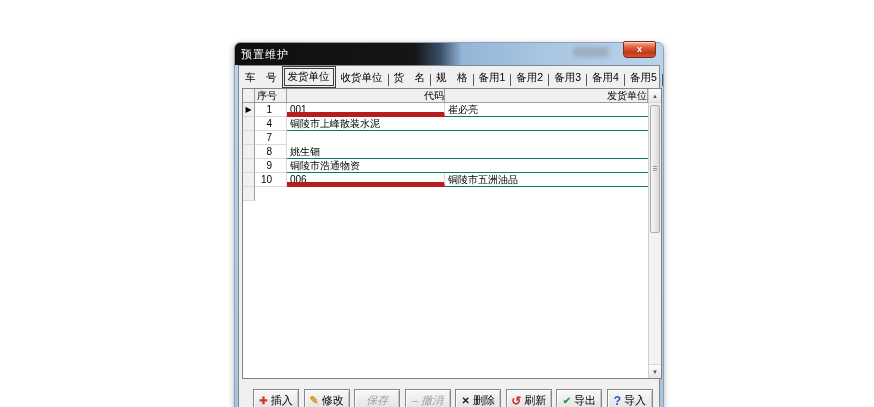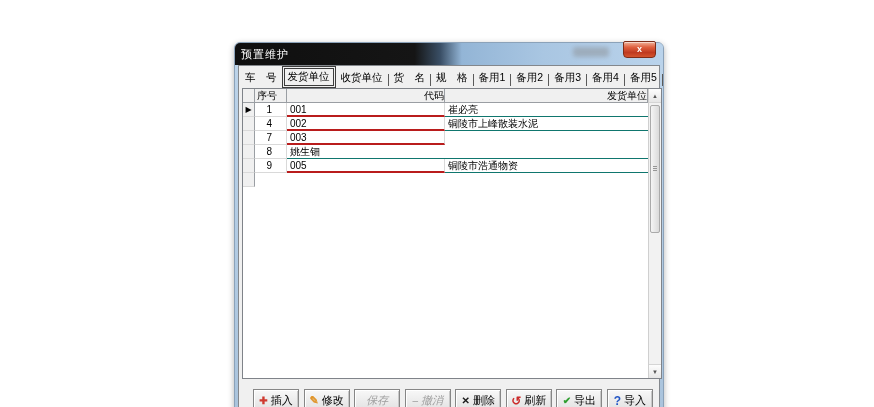--- a/index.html
+++ b/index.html
@@ -37,21 +37,21 @@
   .tabsep { width:1px; height:12px; background:#5a5a5a; margin:0 2px; }
 
   
   .grid { position:absolute; left:3px; top:22px; width:420px; height:291px;
           background:#ffffff; border:1px solid #7f8389; }
   .grid-rows { position:absolute; left:0; top:0; right:13px; bottom:0; overflow:hidden; }
   .grow { display:flex; height:14px; }
   .cell { height:14px; font-size:10px; line-height:13px; color:#000; overflow:hidden; white-space:nowrap; }
   .cell.sel  { width:12px; background:#f0f0f0; border-right:1px solid #9a9ea3; border-bottom:1px solid #d9d9d9; }
   .cell.seq  { width:32px;  text-align:right; padding-right:14px; border-right:1px solid #d9d9d9; border-bottom:1px solid #d9d9d9; }
-  .cell.code { width:158px; padding-left:3px; border-right:1px solid #d9d9d9; border-bottom:2px solid #b91c1c; }
+  .cell.code { width:158px; padding-left:3px; border-right:1px solid #d9d9d9; border-bottom:5px solid #b91c1c; }
   .cell.unit { flex:1; padding-left:3px; border-bottom:1px solid #0f766e; }
   .grow.header .cell { background:#f0f0f0; border-right:1px solid #9a9ea3; border-bottom:1px solid #9a9ea3;text-align:right; }
   .grow.header .cell.seq { text-align:left; padding-left:2px; }
   .tri { display:block; text-align:center; font-size:8px; line-height:13px; color:#000; }
 
   
   .vscroll { position:absolute; top:0; right:0; bottom:0; width:13px;
              background:#f2f2f2; border-left:1px solid #cfcfcf; }
   .sb-btn { position:absolute; left:0; right:0; height:14px; display:flex; align-items:center; justify-content:center;
             font-size:6px; color:#555; background:linear-gradient(#fdfdfd,#e6e6e6); cursor:pointer; }
@@ -129,43 +129,46 @@
                 <span class="tri" data-name="current-row-indicator">▶</span>
               </div>
             <div class="cell seq" data-name="cell-seq">1</div>
             <div class="cell code" data-name="cell-code">001</div>
             <div class="cell unit" data-name="cell-unit">崔必亮</div>
           </div>
 
           <div class="grow" data-name="table-row">
             <div class="cell sel" data-name="row-selector"></div>
             <div class="cell seq" data-name="cell-seq">4</div>
-            <div class="cell code" data-name="cell-code">002</div>
             <div class="cell unit" data-name="cell-unit">铜陵市上峰散装水泥</div>
           </div>
 
           <div class="grow" data-name="table-row">
             <div class="cell sel" data-name="row-selector"></div>
             <div class="cell seq" data-name="cell-seq">7</div>
-            <div class="cell code" data-name="cell-code">003</div>
           </div>
 
           <div class="grow" data-name="table-row">
             <div class="cell sel" data-name="row-selector"></div>
             <div class="cell seq" data-name="cell-seq">8</div>
             <div class="cell unit" data-name="cell-unit">姚生钿</div>
           </div>
 
           <div class="grow" data-name="table-row">
             <div class="cell sel" data-name="row-selector"></div>
             <div class="cell seq" data-name="cell-seq">9</div>
-            <div class="cell code" data-name="cell-code">005</div>
             <div class="cell unit" data-name="cell-unit">铜陵市浩通物资</div>
           </div>
 
+          <div class="grow" data-name="table-row">
+            <div class="cell sel" data-name="row-selector"></div>
+            <div class="cell seq" data-name="cell-seq">10</div>
+            <div class="cell code" data-name="cell-code">006</div>
+            <div class="cell unit" data-name="cell-unit">铜陵市五洲油品</div>
+          </div>
 
           <div class="grow" data-name="empty-row">
             <div class="cell sel" data-name="row-selector"></div>
           </div>
 
         </div>
 
         <div class="vscroll" data-name="vertical-scrollbar">
           <div class="sb-btn up" data-name="scroll-up-button">
             <span data-name="up-arrow-icon">▲</span>

